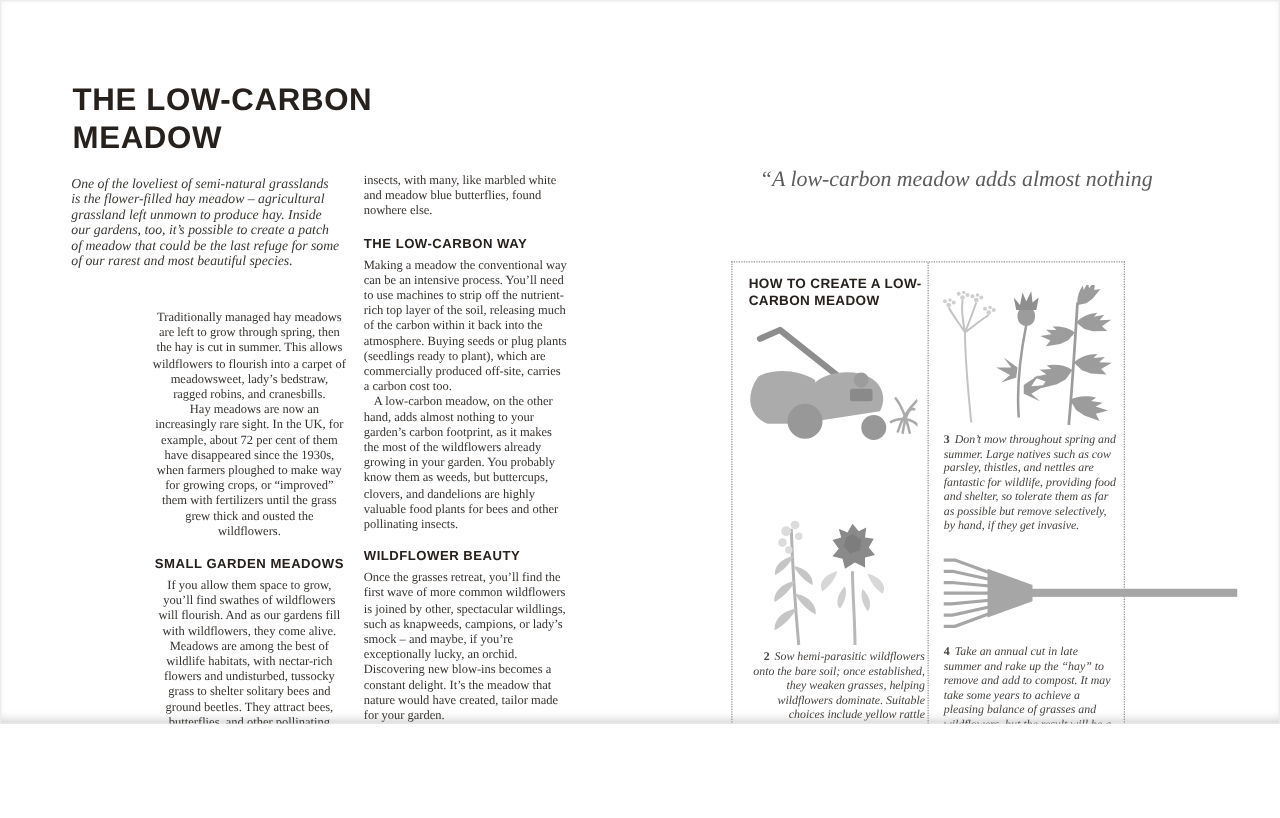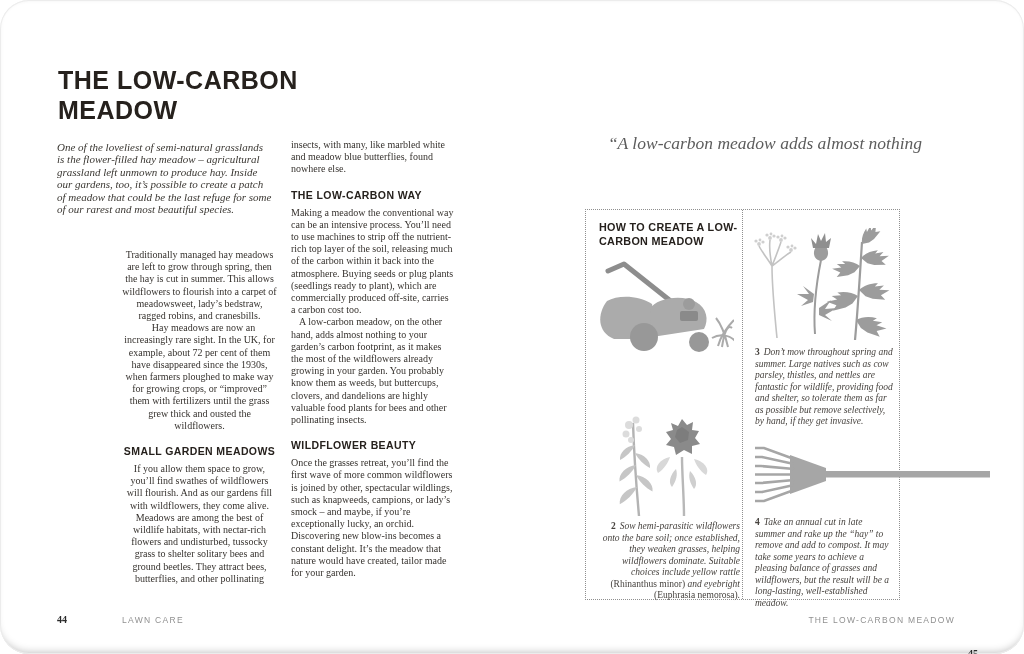--- a/index.html
+++ b/index.html
@@ -1,20 +1,19 @@
 <!DOCTYPE html>
 <html><head>
 <meta charset="utf-8">
 <style>
   html,body { margin:0; padding:0; background:#ffffff; }
   .spread {
-    position:relative; width:1024px; height:654px; background:#ffffff;
+    position:relative; width:1024px; height:579px; background:#ffffff;
     font-family:"Liberation Serif", serif; overflow:hidden;
     box-shadow: inset 0 0 0 1px #ececec, inset 0 -6px 9px -5px rgba(0,0,0,.28), inset 0 3px 5px -4px rgba(0,0,0,.12);
-    border-radius: 29px;
   }
   .abs { position:absolute; }
 
   .page-title {
     left:58px; top:48px; width:245px;
     font-family:"Liberation Sans", sans-serif; font-weight:bold;
     font-size:25px; line-height:30px; letter-spacing:.5px; color:#26211d;
   }
   .intro {
     left:57px; top:130px; width:215px;

